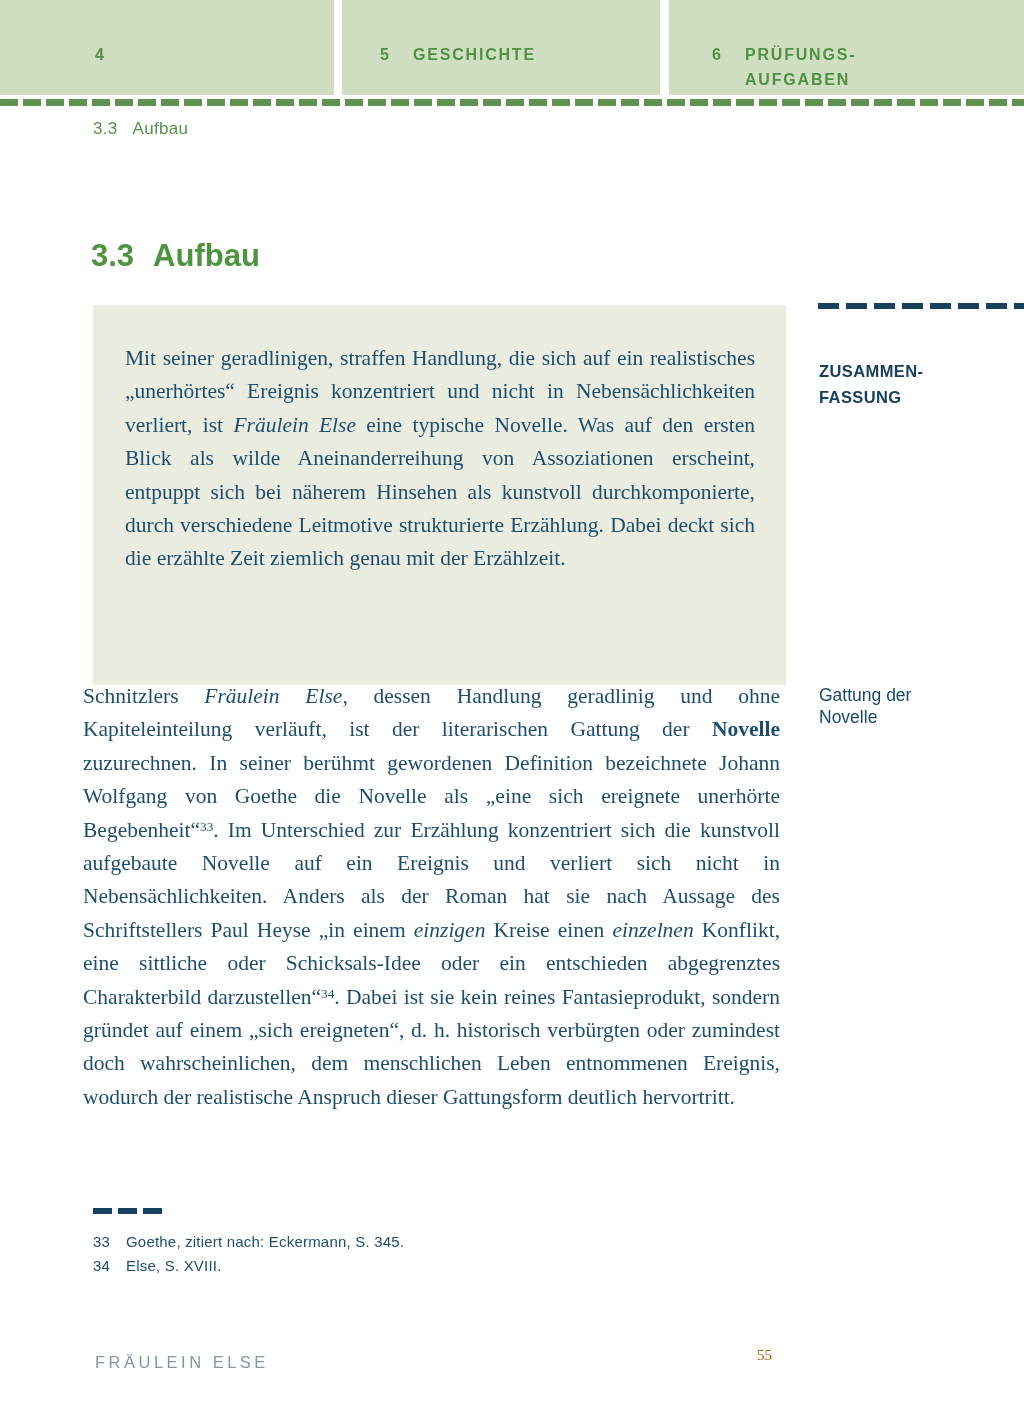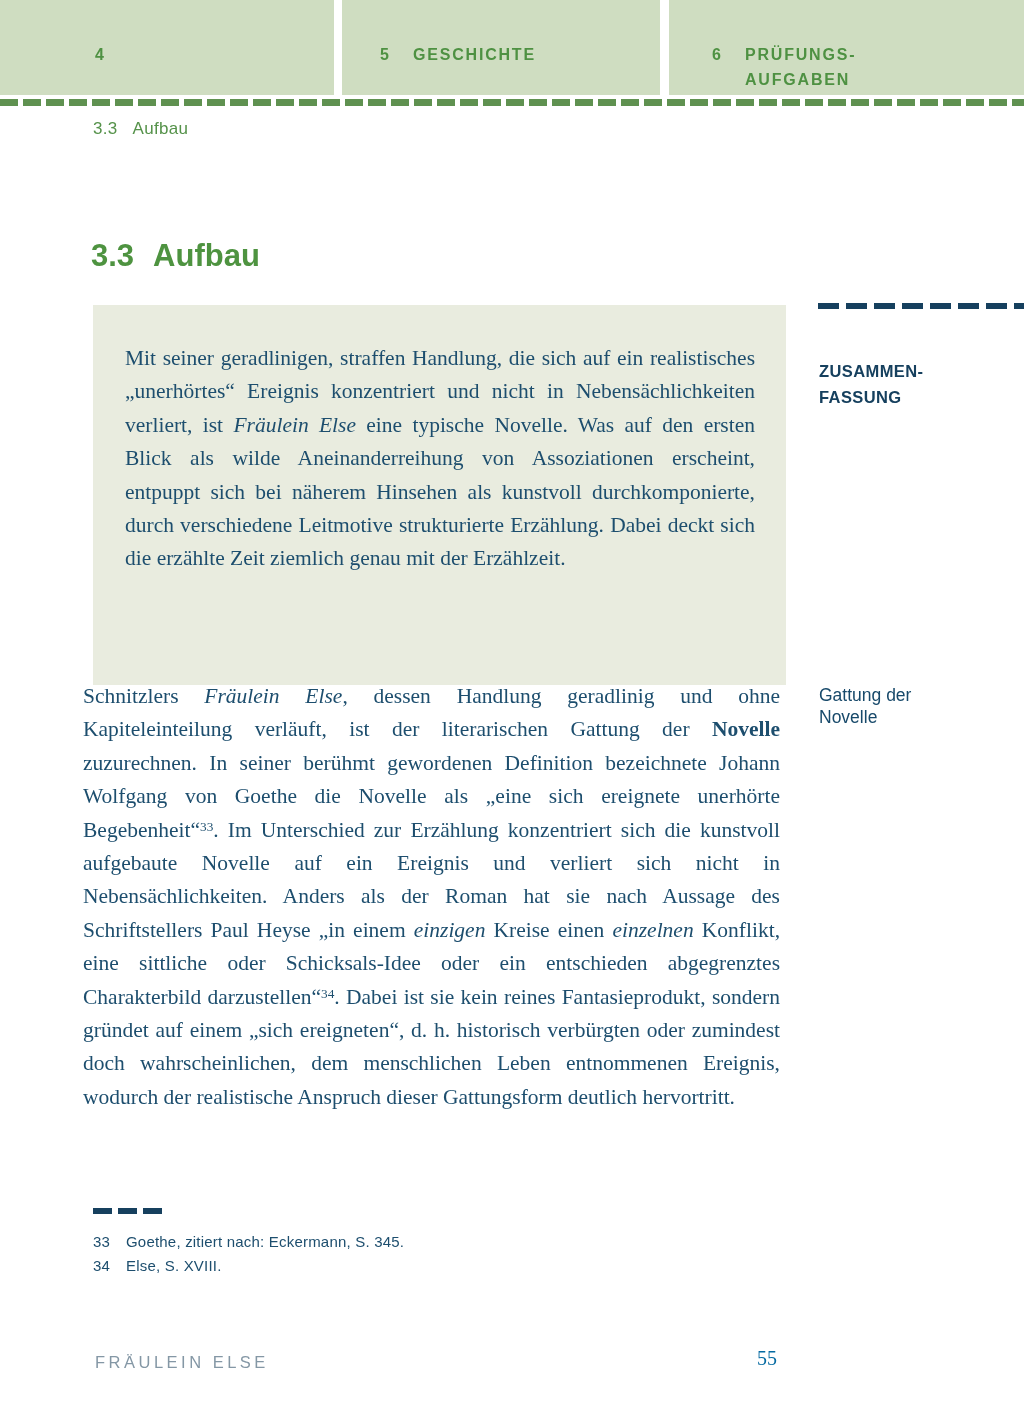--- a/index.html
+++ b/index.html
@@ -151,22 +151,22 @@
     position: absolute;
     left: 95px; top: 1353px;
     color: #8497a5;
     font-size: 16.5px;
     letter-spacing: 3.5px;
   }
   .page-number {
     position: absolute;
     left: 757px; top: 1347px;
     font-family: "Liberation Serif", serif;
-    color: #0369a1;
-    font-size: 20px;
+    color: #a16207;
+    font-size: 15px;
   }
 </style>
 </head>
 <body>
 
 <div class="page">
 
   <div class="tab t1">
     <div class="tab-inner">
       <span class="tab-num">4</span>

